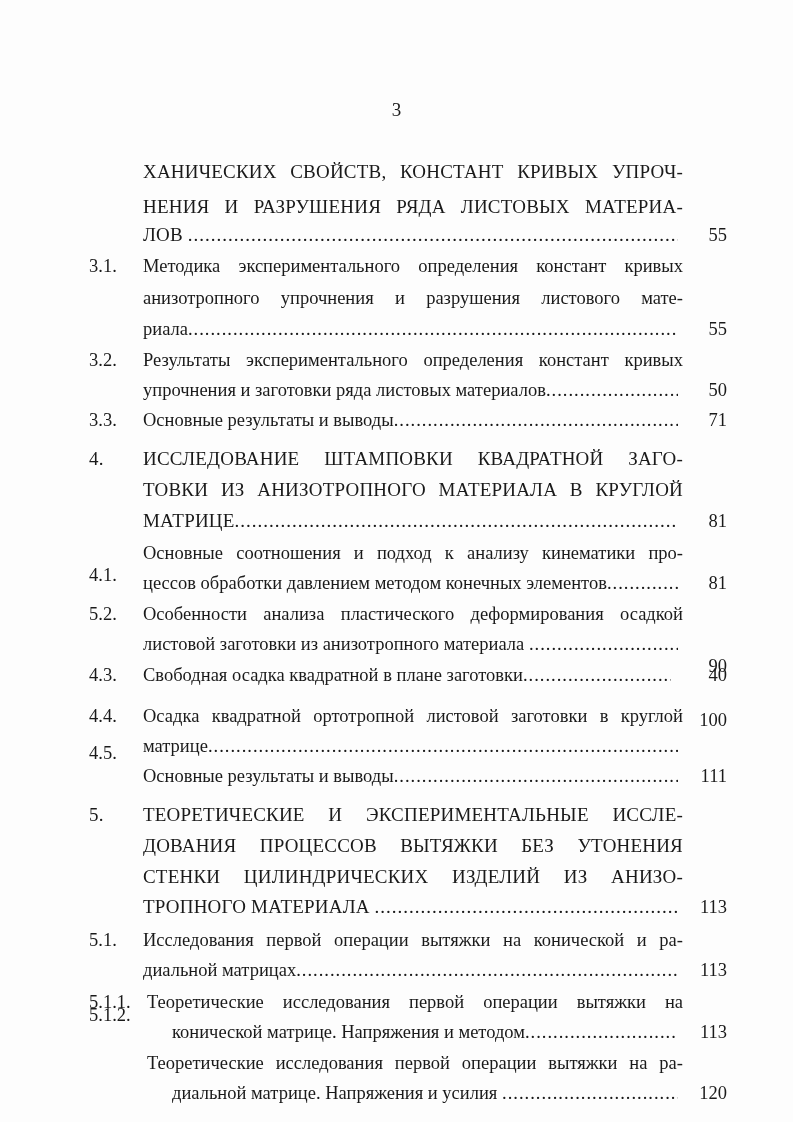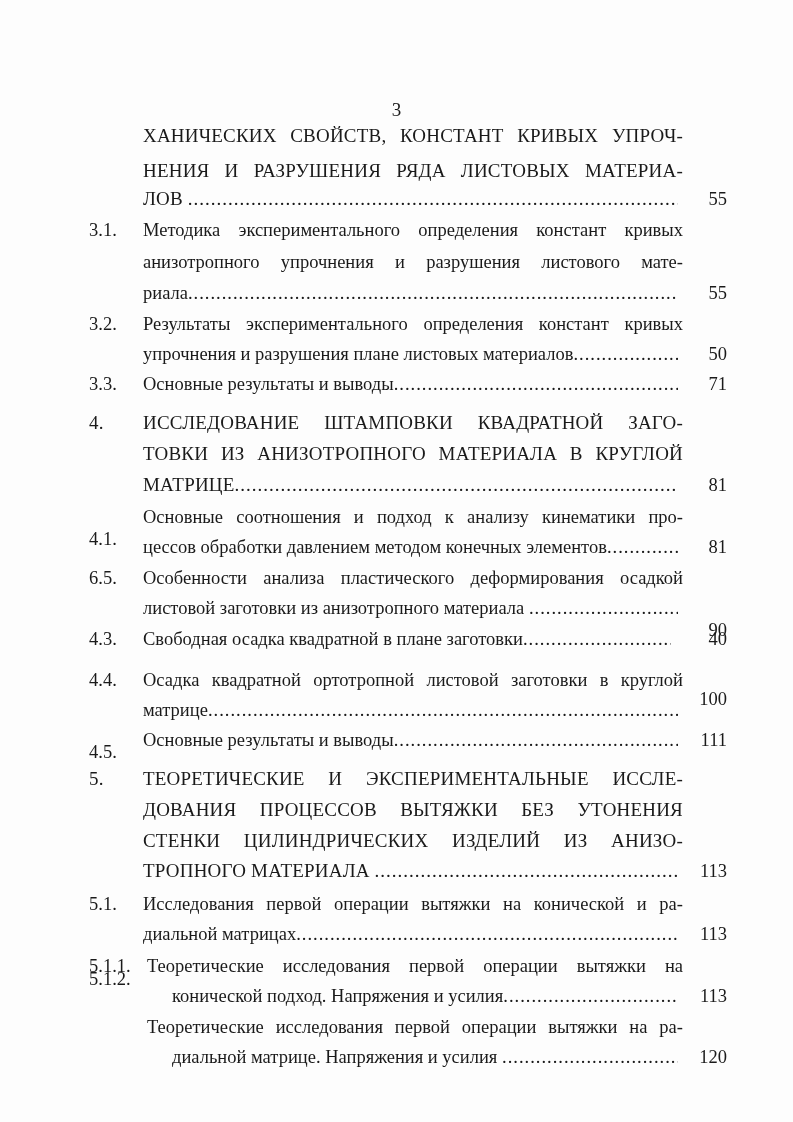--- a/index.html
+++ b/index.html
@@ -10,21 +10,21 @@
     }
     .page {
       position: absolute; left: 0; top: 0; width: 793px; height: 1122px;
       background: #fdfdfd;
     }
     .page-number {
       position: absolute; top: 99px; left: 0; width: 793px; text-align: center;
       font-size: 19px;
     }
     .line {
-      position: absolute; font-size: 18.5px; white-space: nowrap; line-height: 22px;
+      position: absolute; font-size: 18.5px; white-space: nowrap; line-height: 22px; margin-top: 36px;
     }
     .num { position: absolute; left: 89px; }
     .justify {
       position: absolute; left: 143px; width: 540px; text-align: justify;
       text-align-last: justify; white-space: nowrap;
     }
     .justify.upper { width: 540px; }
     .lead {
       position: absolute; left: 143px; width: 535px; overflow: hidden;
       white-space: nowrap;
@@ -50,21 +50,21 @@
     <div class="line num" style="top:219px;">3.1.</div>
     <div class="line justify" style="top:219px;">Методика экспериментального определения констант кривых</div>
     <div class="line justify" style="top:251px;">анизотропного упрочнения и разрушения листового мате-</div>
     <div class="line lead" style="top:282px;"><span>риала</span><span class="dots">........................................................................................................................................................</span></div>
     <div class="line pg" style="top:282px;">55</div>
   </div>
 
   <div>
     <div class="line num" style="top:313px;">3.2.</div>
     <div class="line justify" style="top:313px;">Результаты экспериментального определения констант кривых</div>
-    <div class="line lead" style="top:343px;"><span>упрочнения и разрушения плане листовых материалов</span><span class="dots">........................................................................................................................................................</span></div>
+    <div class="line lead" style="top:343px;"><span>упрочнения и заготовки ряда листовых материалов</span><span class="dots">........................................................................................................................................................</span></div>
     <div class="line pg" style="top:343px;">50</div>
   </div>
 
   <div>
     <div class="line num" style="top:373px;">3.3.</div>
     <div class="line lead" style="top:373px;"><span>Основные результаты и выводы</span><span class="dots">........................................................................................................................................................</span></div>
     <div class="line pg" style="top:373px;">71</div>
   </div>
 
   <div>
@@ -76,41 +76,41 @@
   </div>
 
   <div>
     <div class="line num" style="top:528px;">4.1.</div>
     <div class="line justify" style="top:506px;">Основные соотношения и подход к анализу кинематики про-</div>
     <div class="line lead" style="top:536px;"><span>цессов обработки давлением методом конечных элементов</span><span class="dots">........................................................................................................................................................</span></div>
     <div class="line pg" style="top:536px;">81</div>
   </div>
 
   <div>
-    <div class="line num" style="top:567px;">6.5.</div>
+    <div class="line num" style="top:567px;">5.2.</div>
     <div class="line justify" style="top:567px;">Особенности анализа пластического деформирования осадкой</div>
     <div class="line lead" style="top:597px;"><span>листовой заготовки из анизотропного материала</span> <span class="dots">........................................................................................................................................................</span></div>
     <div class="line pg" style="top:619px;">90</div>
   </div>
 
   <div>
     <div class="line num" style="top:628px;">4.3.</div>
     <div class="line lead" style="top:628px; width:528px;"><span>Свободная осадка квадратной в плане заготовки</span><span class="dots">........................................................................................................................................................</span></div>
     <div class="line pg" style="top:628px;">40</div>
   </div>
 
   <div>
     <div class="line num" style="top:669px;">4.4.</div>
     <div class="line justify" style="top:669px;">Осадка квадратной ортотропной листовой заготовки в круглой</div>
     <div class="line lead" style="top:699px;"><span>матрице</span><span class="dots">........................................................................................................................................................</span></div>
-    <div class="line pg" style="top:688px;">100</div>
+    <div class="line pg" style="top:673px;">100</div>
   </div>
 
   <div>
-    <div class="line num" style="top:741px;">4.5.</div>
+    <div class="line num" style="top:706px;">4.5.</div>
     <div class="line lead" style="top:729px;"><span>Основные результаты и выводы</span><span class="dots">........................................................................................................................................................</span></div>
     <div class="line pg" style="top:729px;">111</div>
   </div>
 
   <div>
     <div class="line num upper" style="top:768px;">5.</div>
     <div class="line upper justify" style="top:768px;">ТЕОРЕТИЧЕСКИЕ И ЭКСПЕРИМЕНТАЛЬНЫЕ ИССЛЕ-</div>
     <div class="line upper justify" style="top:799px;">ДОВАНИЯ ПРОЦЕССОВ ВЫТЯЖКИ БЕЗ УТОНЕНИЯ</div>
     <div class="line upper justify" style="top:830px;">СТЕНКИ ЦИЛИНДРИЧЕСКИХ ИЗДЕЛИЙ ИЗ АНИЗО-</div>
     <div class="line upper lead" style="top:860px;"><span>ТРОПНОГО МАТЕРИАЛА</span> <span class="dots">........................................................................................................................................................</span></div>
@@ -120,21 +120,21 @@
   <div>
     <div class="line num" style="top:893px;">5.1.</div>
     <div class="line justify" style="top:893px;">Исследования первой операции вытяжки  на конической и ра-</div>
     <div class="line lead" style="top:923px;"><span>диальной матрицах</span><span class="dots">........................................................................................................................................................</span></div>
     <div class="line pg" style="top:923px;">113</div>
   </div>
 
   <div>
     <div class="line num" style="top:955px;">5.1.1.</div>
     <div class="line justify" style="top:955px; left:147px; width:536px;">Теоретические исследования первой операции вытяжки  на</div>
-    <div class="line lead" style="top:985px; left:172px; width:506px;"><span>конической подход. Напряжения и усилия</span><span class="dots">........................................................................................................................................................</span></div>
+    <div class="line lead" style="top:985px; left:172px; width:506px;"><span>конической матрице. Напряжения и методом</span><span class="dots">........................................................................................................................................................</span></div>
     <div class="line pg" style="top:985px;">113</div>
   </div>
 
   <div>
     <div class="line num" style="top:968px;">5.1.2.</div>
     <div class="line justify" style="top:1016px; left:147px; width:536px;">Теоретические исследования первой операции вытяжки на ра-</div>
     <div class="line lead" style="top:1046px; left:172px; width:506px;"><span>диальной матрице. Напряжения и усилия</span> <span class="dots">........................................................................................................................................................</span></div>
     <div class="line pg" style="top:1046px;">120</div>
   </div>
 </div>

